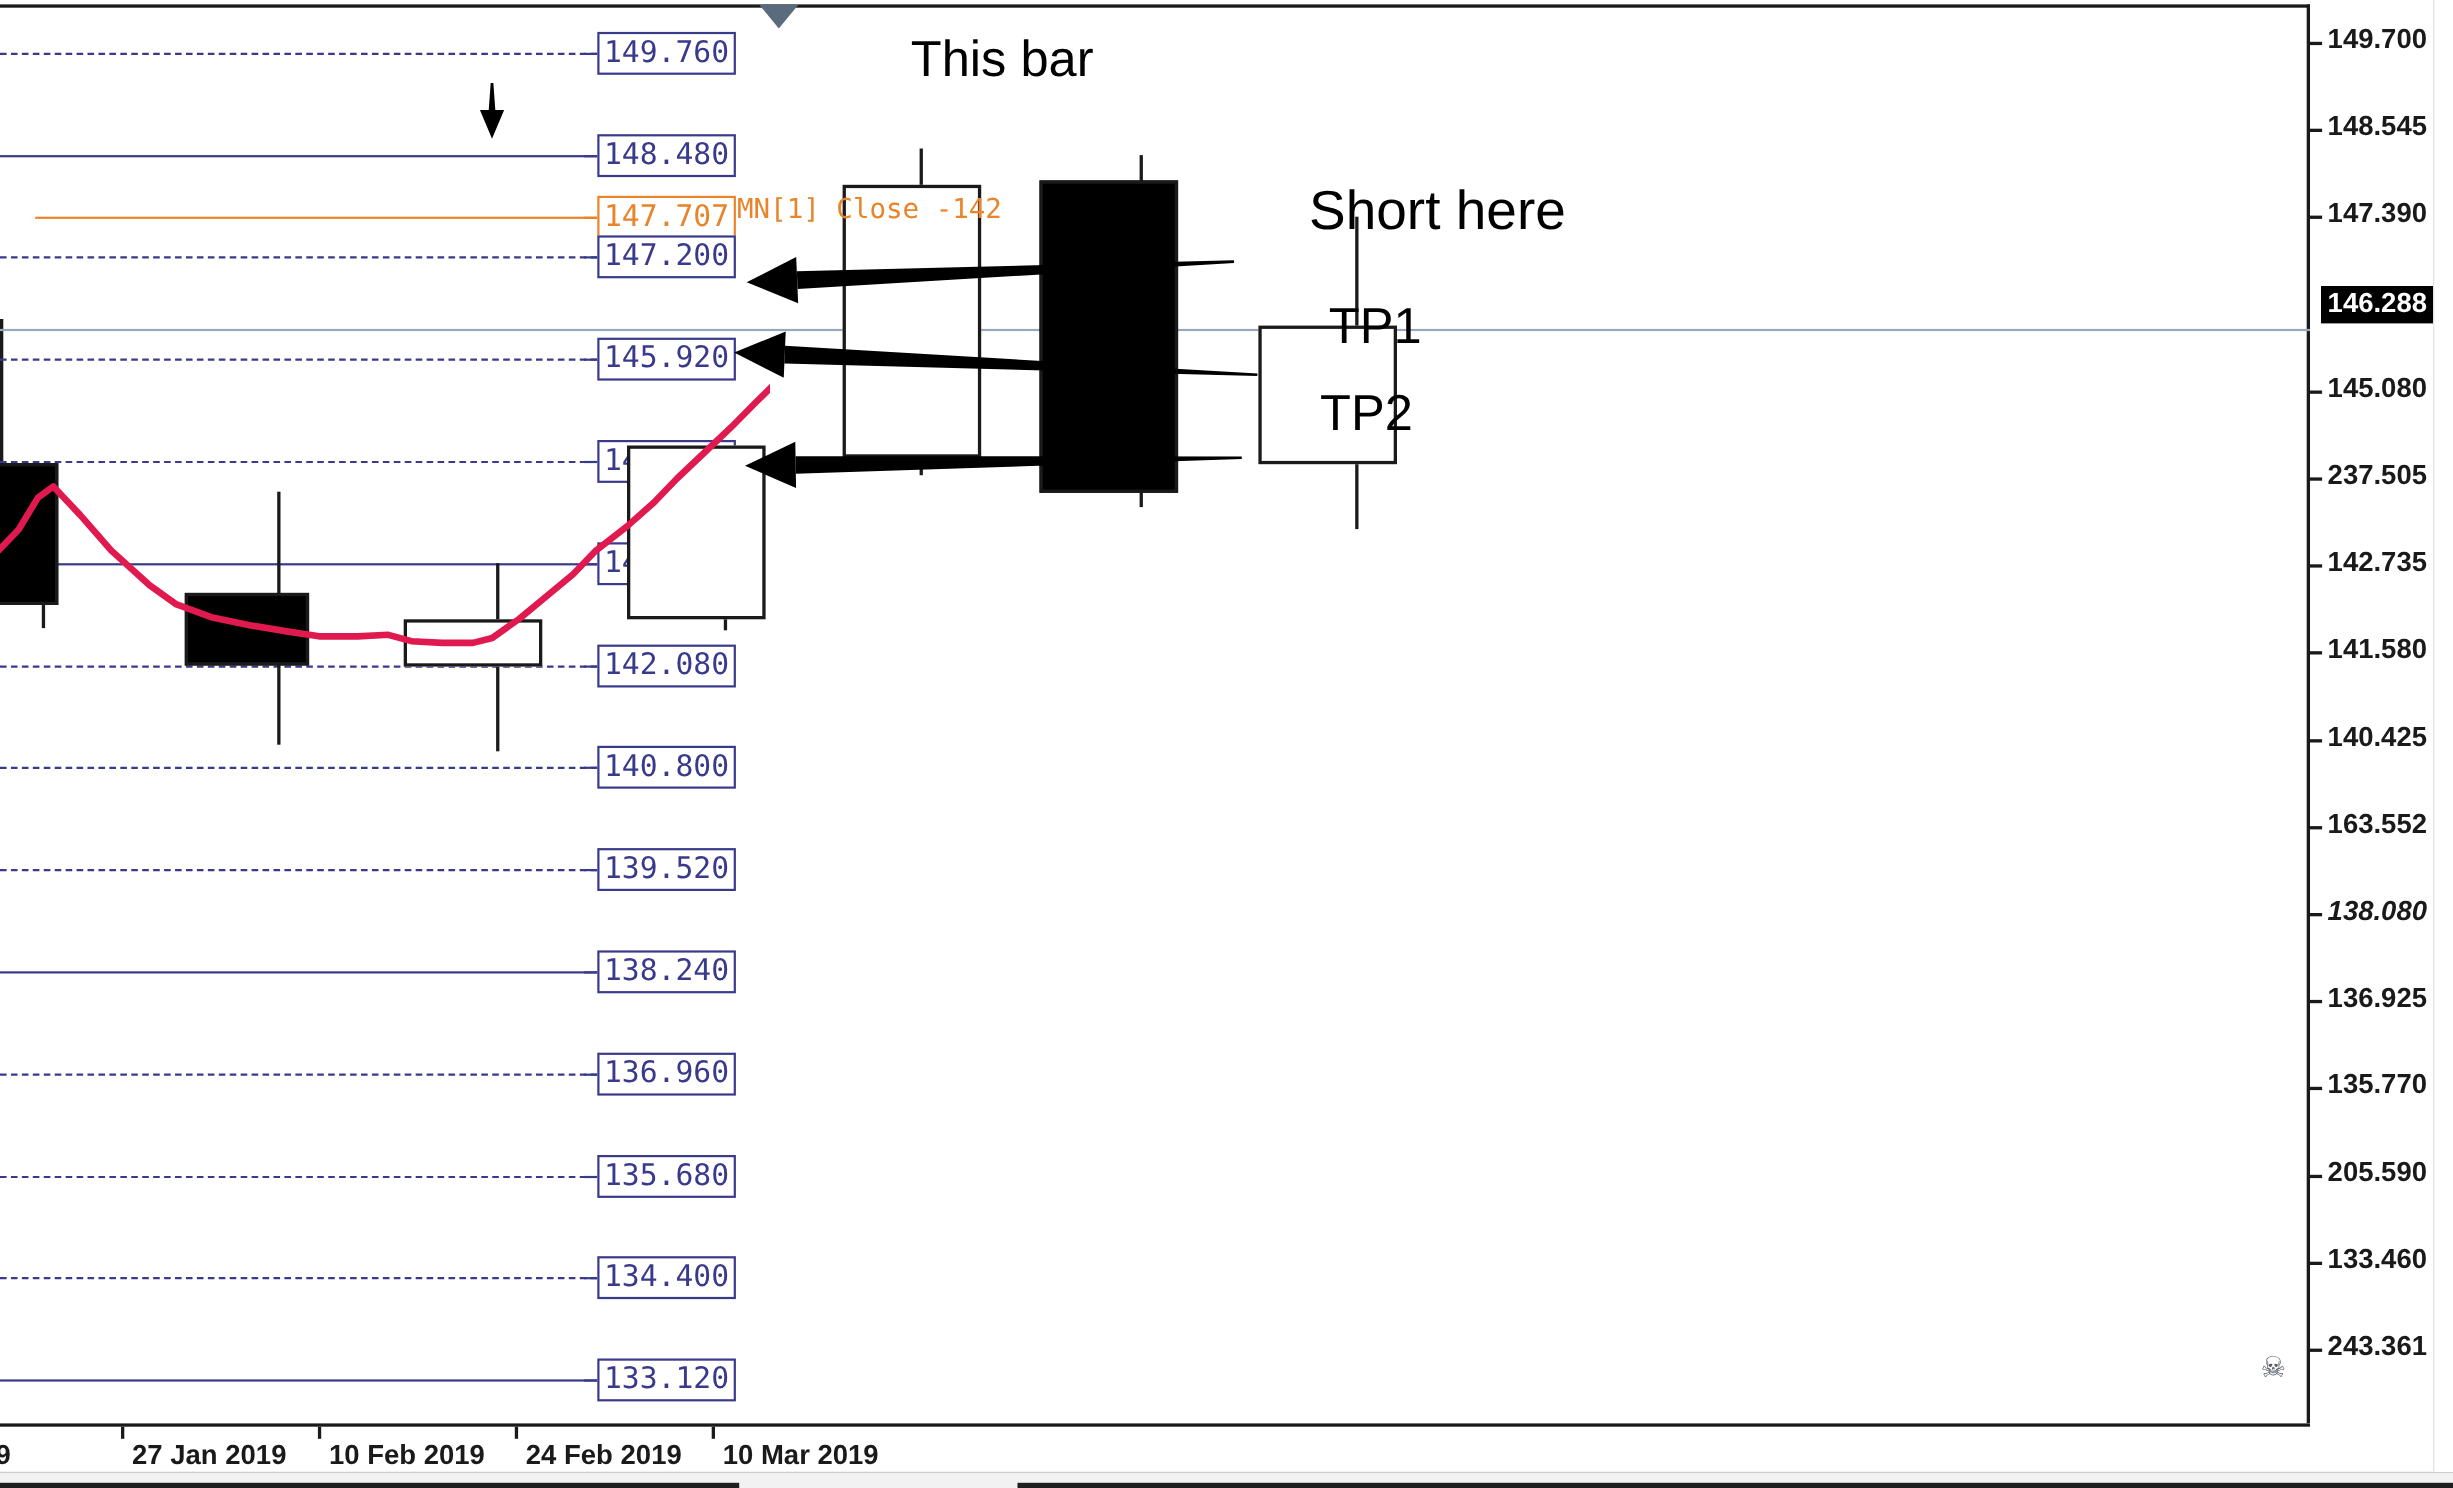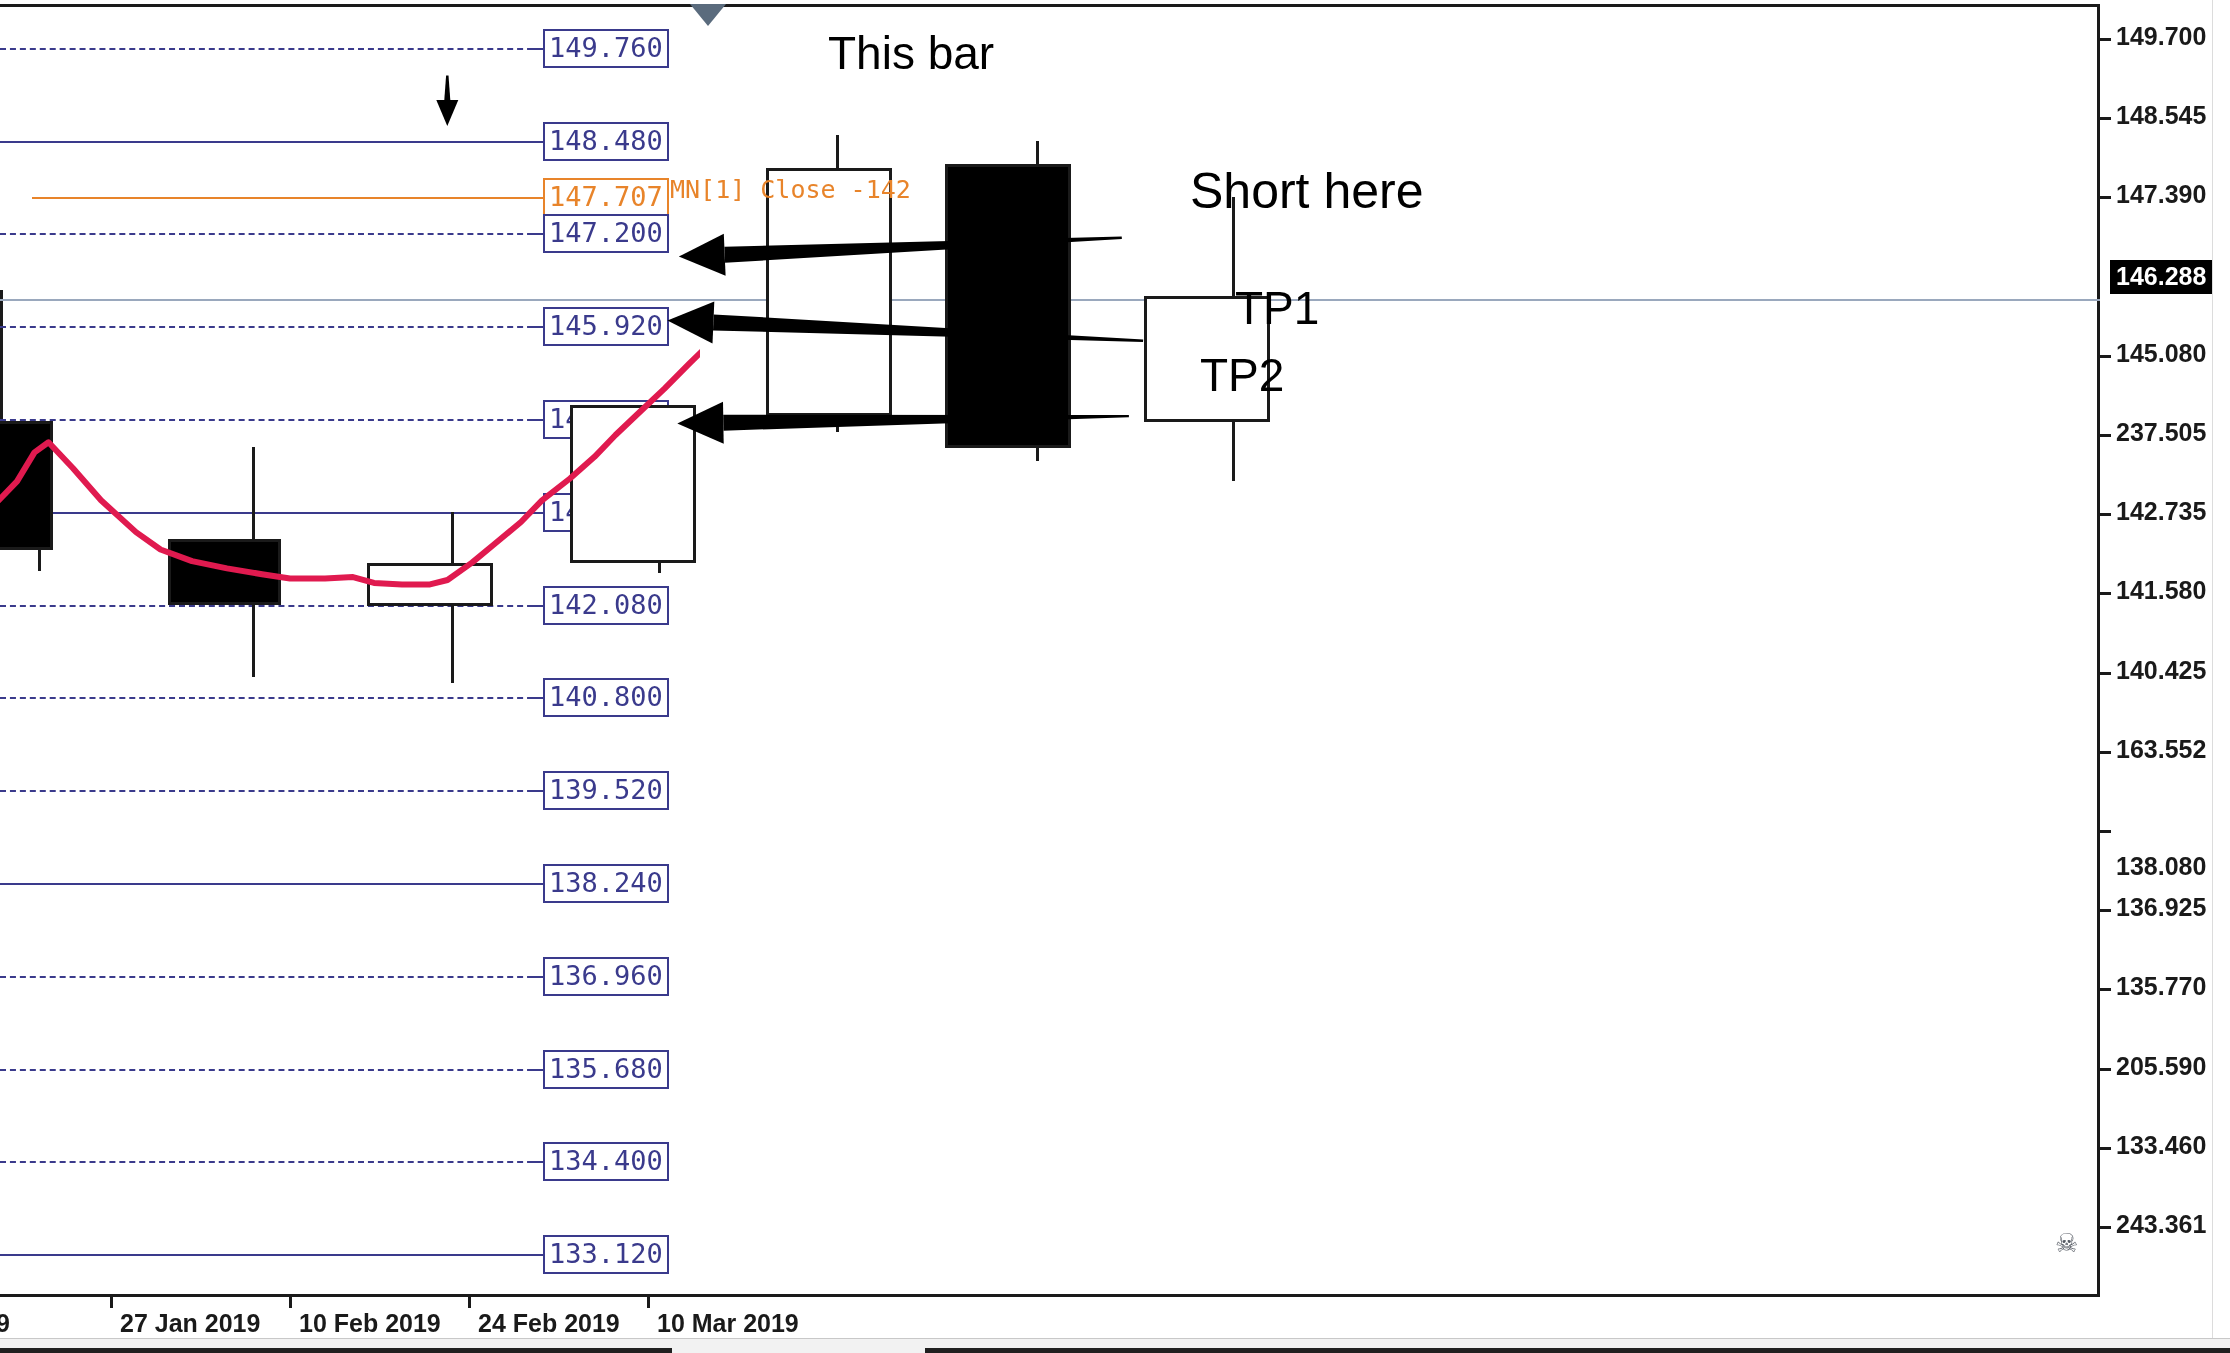--- a/index.html
+++ b/index.html
@@ -314,21 +314,21 @@
 
   <svg id="indicator-line" width="700" height="700" viewBox="0 0 700 700">
     <polyline id="indicator-path" fill="none" stroke="#e01a4f" stroke-width="6" stroke-linejoin="round" stroke-linecap="round" points="-60.0,532.1 -25.0,519.1 -11.0,510.4 17.0,481.4 34.5,452.4 48.5,442.3 73.0,468.3 101.0,500.3 136.0,532.1 160.5,549.5 192.0,561.1 227.0,568.4 262.0,574.2 290.0,578.5 325.0,578.5 353.0,577.1 374.0,582.9 402.0,584.4 430.0,584.4 447.5,580.0 472.0,562.6 493.0,545.2 521.0,522.0 542.0,500.3 570.0,478.5 594.5,456.8 615.5,435.0 640.0,411.8 664.5,388.6 689.0,363.9 717.0,336.4 745.0,311.8 773.0,297.3 794.0,288.6 815.0,284.2 836.0,287.1 857.0,291.4 878.0,294.3 899.0,297.3 920.0,301.6 941.0,307.4 962.0,311.8 983.0,317.6 1004.0,323.3 1025.0,330.6 1046.0,337.8 1067.0,345.1 1088.0,355.3 1109.0,365.4 1130.0,374.1 1151.0,359.6 1172.0,368.3 1193.0,372.6"></polyline>
   </svg>
 
   <div id="mn-label" style="left:670px; top:175px;">MN[1] Close -142</div>
 
   <div id="annotations-layer">
       <div class="annotation" style="left: 828px; top: 26px;">This bar</div>
       <div class="annotation big" style="left: 1190px; top: 162px;">Short here</div>
-      <div class="annotation" style="left: 1208px; top: 281px; margin-left: 27px;">TP1</div>
+      <div class="annotation" style="left: 1208px; top: 269px;">TP1</div>
       <div class="annotation" style="left: 1200px; top: 348px;">TP2</div>
     </div>
 
   <svg class="arrow-svg" id="arrows-svg" style="left:0; top:0;" width="2230" height="500" viewBox="0 0 2230 500">
     <g id="arrows-group">
         <polygon points="446.1,75.4 444.3,100.1 450.3,100.1 448.5,75.4" fill="#000000"></polygon>
         <polygon points="447.3,126.1 436.3,100.1 458.3,100.1" fill="#000000"></polygon>
         <polygon points="1121.7,236.6 724.4,246.7 725.1,262.7 1121.9,239.0" fill="#000000"></polygon>
         <polygon points="678.8,256.6 723.8,233.7 725.6,275.7" fill="#000000"></polygon>
         <polygon points="1143.2,339.6 713.7,314.4 713.0,330.4 1143.0,341.9" fill="#000000"></polygon>
@@ -352,21 +352,21 @@
       <div class="axis-label" style="top: 418px;">237.505</div>
       <div class="axis-tick" style="top: 513px;"></div>
       <div class="axis-label" style="top: 497px;">142.735</div>
       <div class="axis-tick" style="top: 592px;"></div>
       <div class="axis-label" style="top: 576px;">141.580</div>
       <div class="axis-tick" style="top: 672px;"></div>
       <div class="axis-label" style="top: 656px;">140.425</div>
       <div class="axis-tick" style="top: 751px;"></div>
       <div class="axis-label" style="top: 735px;">163.552</div>
       <div class="axis-tick" style="top: 830px;"></div>
-      <div class="axis-label" style="top: 852px;">138.080</div>
+      <div class="axis-label" style="top: 814px; font-style: italic;">138.080</div>
       <div class="axis-tick" style="top: 909px;"></div>
       <div class="axis-label" style="top: 893px;">136.925</div>
       <div class="axis-tick" style="top: 988px;"></div>
       <div class="axis-label" style="top: 972px;">135.770</div>
       <div class="axis-tick" style="top: 1068px;"></div>
       <div class="axis-label" style="top: 1052px;">205.590</div>
       <div class="axis-tick" style="top: 1147px;"></div>
       <div class="axis-label" style="top: 1131px;">133.460</div>
       <div class="axis-tick" style="top: 1226px;"></div>
       <div class="axis-label" style="top: 1210px;">243.361</div>

